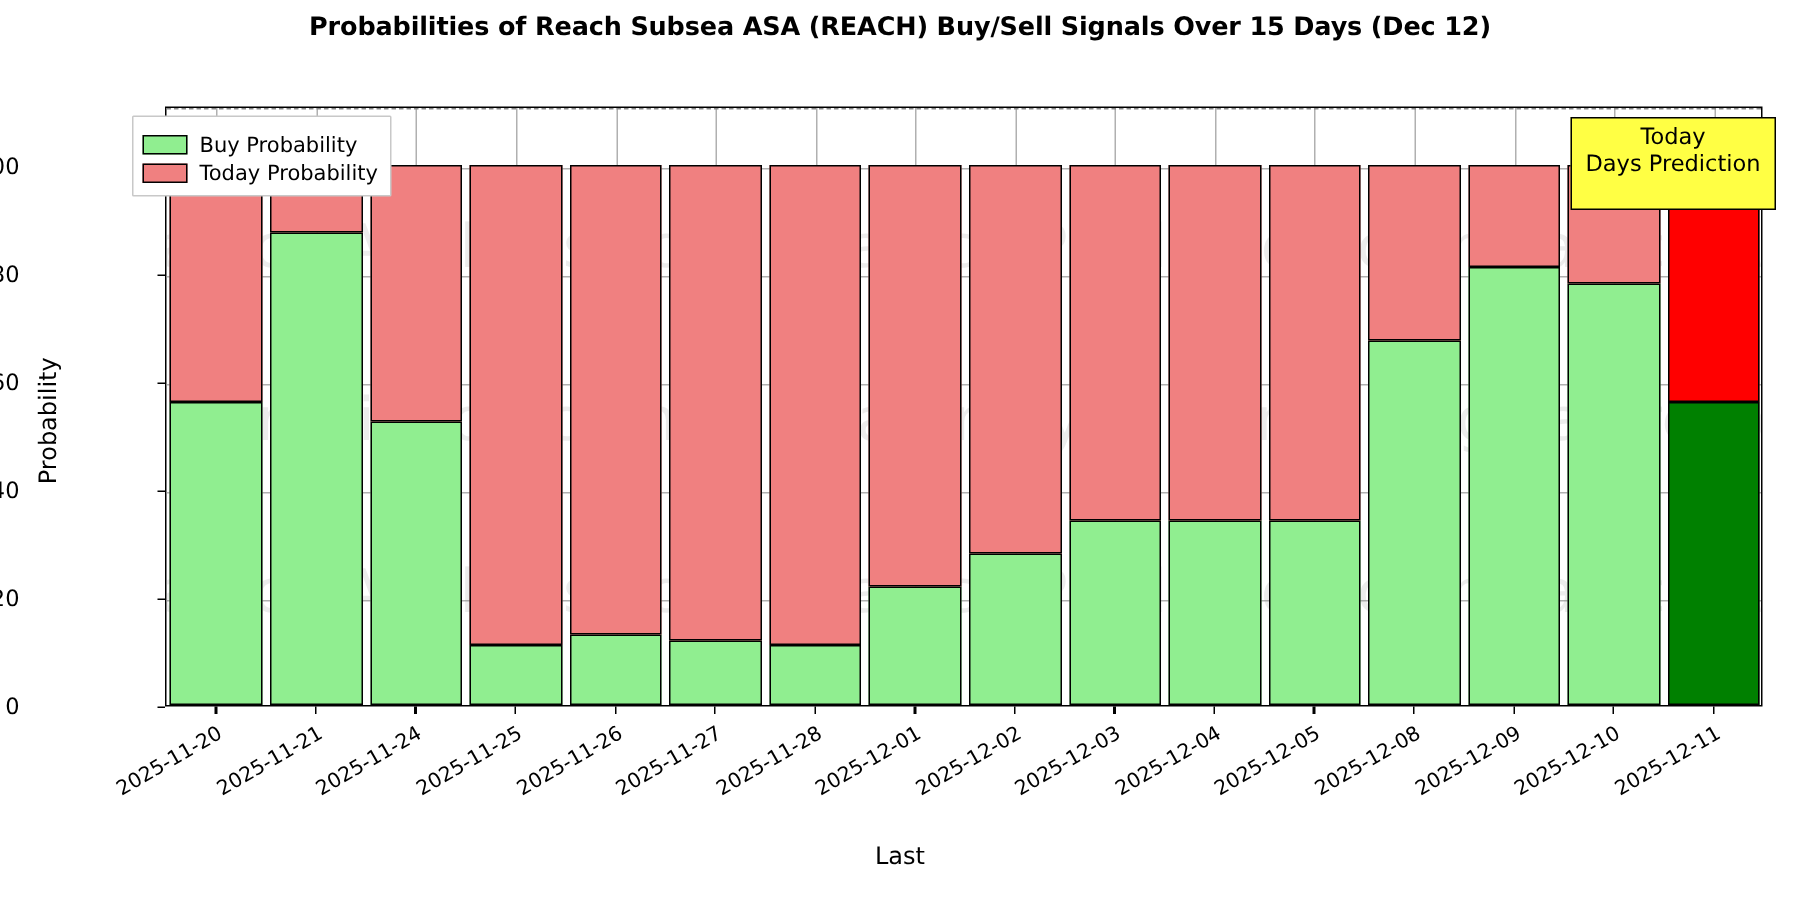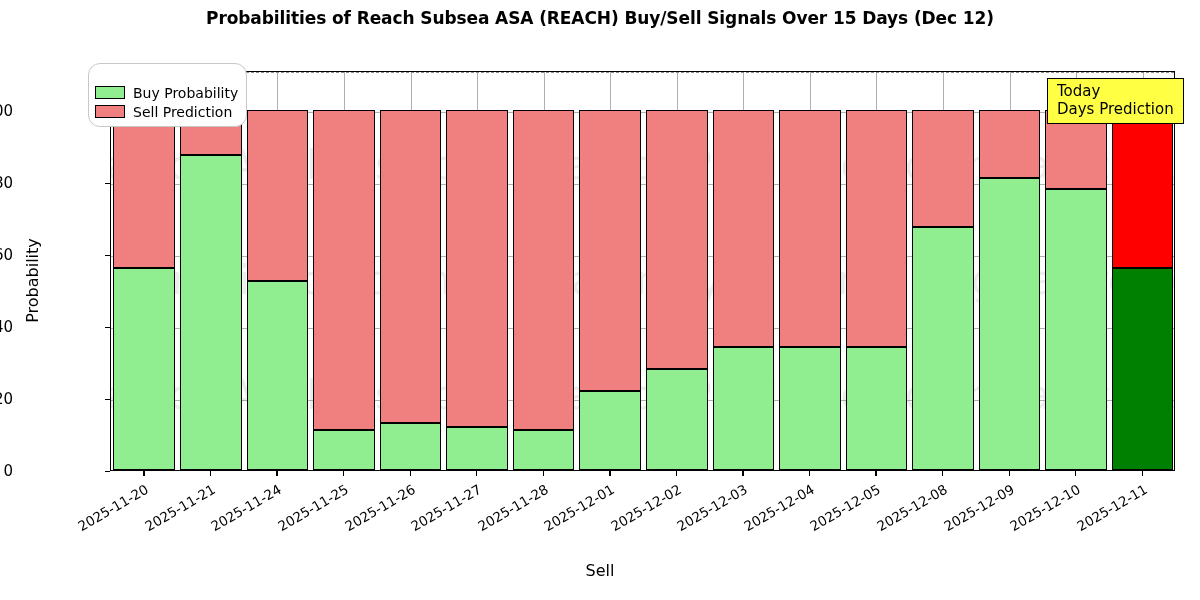--- a/index.html
+++ b/index.html
@@ -155,25 +155,25 @@
     width: 1200px;
     text-align: center;
     font-size: 16px;
     color: #000000;
   }
 
   
   #legend {
     position: absolute;
     left: 88px;
-    top: 63px;
+    top: 77px;
     background: #ffffff;
     border: 1px solid #c8c8c8;
-    padding: 19px 8px 5px 6px;
-    border-radius: 12px;
+    padding: 9px 8px 5px 6px;
+    border-radius: 1px;
     z-index: 40;
   }
   .legend-row {
     display: flex;
     align-items: center;
     height: 19px;
   }
   .legend-swatch {
     width: 30px;
     height: 13px;
@@ -187,22 +187,22 @@
     white-space: nowrap;
   }
 
   
   #today-box {
     position: absolute;
     left: 1047px;
     top: 78px;
     background: #ffff44;
     border: 1.2px solid #000000;
-    padding: 3px 9px 4px 9px;
-    text-align: left;
+    padding: 3px 9px 20px 9px;
+    text-align: center;
     line-height: 1.22;
     z-index: 45;
   }
   #today-box div {
     font-size: 15px;
     color: #000000;
     white-space: nowrap;
   }
 </style>
 </head>
@@ -357,30 +357,30 @@
       <div class="xtick-label" style="left: 742.031px; width: 200px;">2025-12-08</div>
       <div class="xtick-mark" style="left: 1008.59px;"></div>
       <div class="xtick-label" style="left: 808.594px; width: 200px;">2025-12-09</div>
       <div class="xtick-mark" style="left: 1075.16px;"></div>
       <div class="xtick-label" style="left: 875.156px; width: 200px;">2025-12-10</div>
       <div class="xtick-mark" style="left: 1141.72px;"></div>
       <div class="xtick-label" style="left: 941.719px; width: 200px;">2025-12-11</div>
     </div>
 
   <div id="ylabel">Probability</div>
-  <div id="xlabel">Sell</div>
+  <div id="xlabel">Last</div>
 
   <div id="legend">
     <div class="legend-row">
       <span class="legend-swatch" id="sw-buy" style="background: rgb(144, 238, 144);"></span>
       <span class="legend-text">Buy Probability</span>
     </div>
     <div class="legend-row">
       <span class="legend-swatch" id="sw-sell" style="background: rgb(240, 128, 128);"></span>
-      <span class="legend-text">Sell Prediction</span>
+      <span class="legend-text">Today Probability</span>
     </div>
   </div>
 
   <div id="today-box" style="background: rgb(255, 255, 68); border-color: rgb(0, 0, 0);">
     <div>Today</div>
     <div>Days Prediction</div>
   </div>
 
 </div>
 

